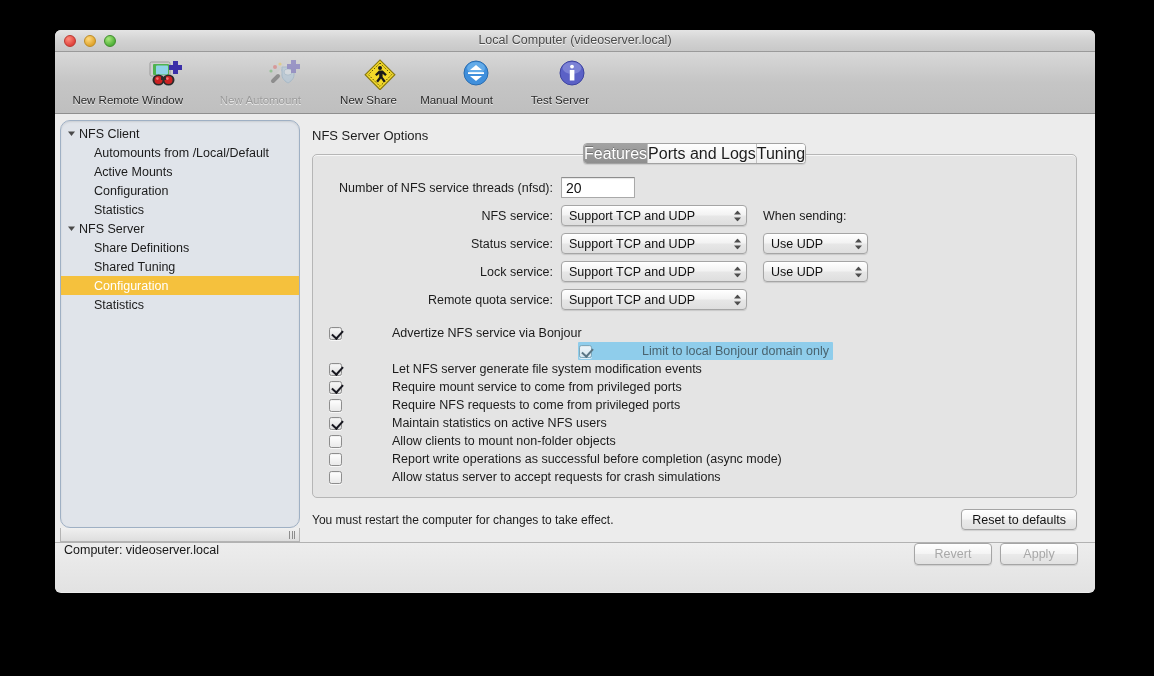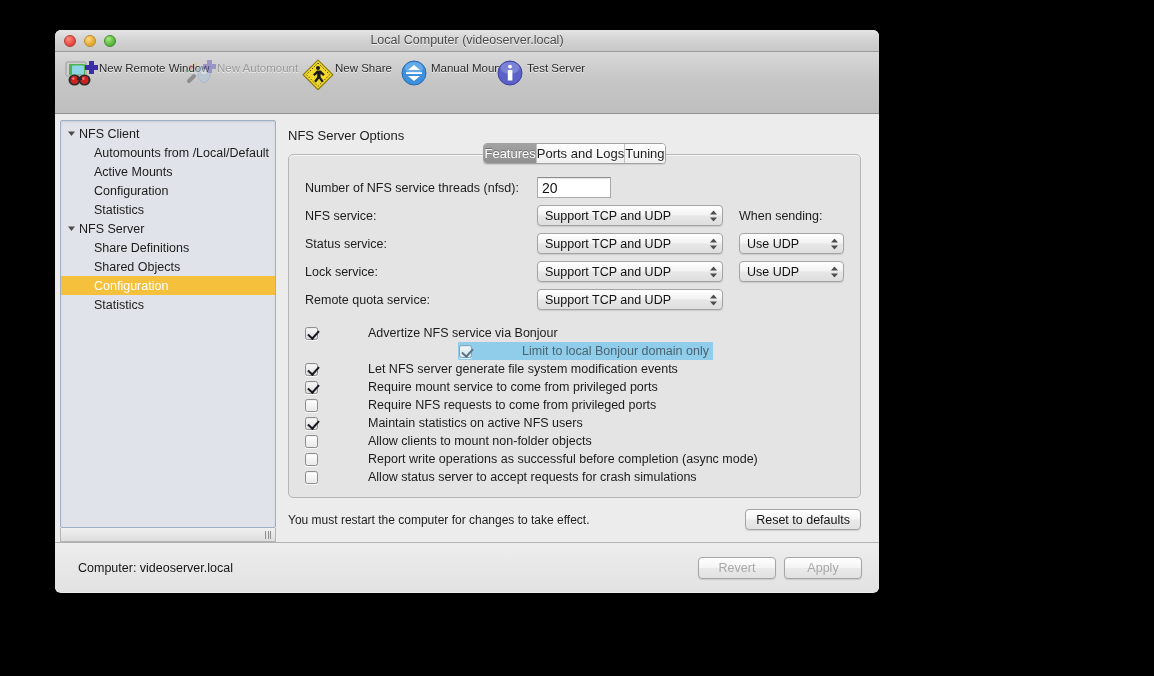--- a/index.html
+++ b/index.html
@@ -8,21 +8,21 @@
     width: 1154px; height: 676px;
     background: #000;
     font-family: "Liberation Sans", "DejaVu Sans", sans-serif;
     overflow: hidden;
   }
 
   
   #window {
     position: absolute;
     left: 55px; top: 30px;
-    width: 824px; height: 563px;
+    width: 1040px; height: 563px;
     border-radius: 6px;
     background: #ececec;
     box-shadow: 0 14px 44px rgba(0,0,0,0.85), 0 0 0 1px rgba(0,0,0,0.55);
     overflow: hidden;
   }
 
   
   .titlebar {
     height: 22px;
     background: linear-gradient(to bottom, #e4e4e4 0%, #d2d2d2 50%, #c8c8c8 100%);
@@ -45,21 +45,21 @@
   
   .toolbar {
     height: 62px;
     background: linear-gradient(to bottom, #d8d8d8 0%, #c5c5c5 50%, #bfbfbf 100%);
     border-bottom: 1px solid #8f8f8f;
     display: flex; align-items: flex-start;
     padding: 4px 0 0 10px;
   }
   .tb-item {
     width: 96px;
-    display: flex; flex-direction: row; align-items: flex-start;
+    display: flex; flex-direction: column; align-items: flex-end;
     cursor: default;
     padding-top: 2px;
   }
   .tb-item.wide { width: 118px; }
   .tb-icon { height: 32px; display: flex; align-items: center; justify-content: center; }
   .tb-label {
     margin-top: 4px;
     font-size: 11.5px;
     color: #2a2a2a;
     text-shadow: 0 1px 0 rgba(255,255,255,0.7);
@@ -78,21 +78,21 @@
   
   .sidebar-wrap {
     width: 245px;
     padding: 6px 0 0 5px;
     display: flex; flex-direction: column;
   }
   .sidebar {
     flex: 1;
     background: #e0e4ea;
     border: 1px solid #9fb0c4;
-    border-radius: 2px;
+    border-radius: 10px;
     box-shadow: inset 0 1px 2px rgba(0,0,0,0.10);
     padding-top: 3px;
     overflow: hidden;
     position: relative;
   }
   .tree-row {
     height: 19px;
     display: flex; align-items: center;
     font-size: 12.5px;
     color: #1b1b1b;
@@ -145,21 +145,21 @@
     display: flex;
     border: 1px solid #a2a2a2;
     border-radius: 4px;
     overflow: hidden;
     background: #fdfdfd;
     box-shadow: 0 1px 1px rgba(0,0,0,0.10);
     height: 21px;
   }
   .tab {
     padding: 0 0;
-    font-size: 13px;
+    font-size: 16px;
     display: flex; align-items: center;
     color: #1c1c1c;
     background: linear-gradient(to bottom, #fefefe, #efefef);
     border-right: 1px solid #c2c2c2;
     cursor: default;
     text-shadow: 0 1px 0 rgba(255,255,255,0.8);
   }
   .tab:last-child { border-right: none; }
   .tab.active {
     background: linear-gradient(to bottom, #a2a2a2, #8f8f8f);
@@ -173,21 +173,22 @@
     background: #e4e4e4;
     box-shadow: inset 0 1px 0 rgba(255,255,255,0.7);
     padding: 22px 16px 16px 16px;
     height: 344px;
   }
 
   
   .frow { display: flex; align-items: center; margin-bottom: 7px; }
   .flabel {
     width: 232px;
-    text-align: left;
+    text-align: right;
+    padding-right: 8px;
     font-size: 12.5px;
     color: #1c1c1c;
   }
   .ffield-label {
     font-size: 12.5px; color: #1c1c1c;
     margin-left: 16px;
   }
 
   input.txt {
     width: 74px; height: 21px;
@@ -289,23 +290,23 @@
     cursor: default;
     display: inline-flex; align-items: center; justify-content: center;
   }
   .btn.disabled { color: #a8a8a8; }
 
   
   .bottombar {
     height: 50px;
     background: linear-gradient(to bottom, #ededed, #e2e2e2);
     border-top: 1px solid #b2b2b2;
-    display: flex; align-items: center;
+    display: flex; align-items: flex-start;
     justify-content: space-between;
-    padding: 0 17px 0 23px;
+    padding: 0 17px 0 9px;
   }
   .computer-label { font-size: 12.5px; color: #161616; }
   .bottom-btns { display: flex; gap: 8px; }
   .bottom-btns .btn { height: 22px; min-width: 78px; }
 </style>
 </head>
 <body>
 
 <div id="window">
 
@@ -438,21 +439,21 @@
               </svg>
           </span>
           <span>NFS Server</span>
         </div>
 
         <div class="tree-row child">
           <span>Share Definitions</span>
         </div>
 
         <div class="tree-row child">
-          <span>Shared Objects</span>
+          <span>Shared Tuning</span>
         </div>
 
         <div class="tree-row child selected">
           <span>Configuration</span>
         </div>
 
         <div class="tree-row child">
           <span>Statistics</span>
         </div>
 

